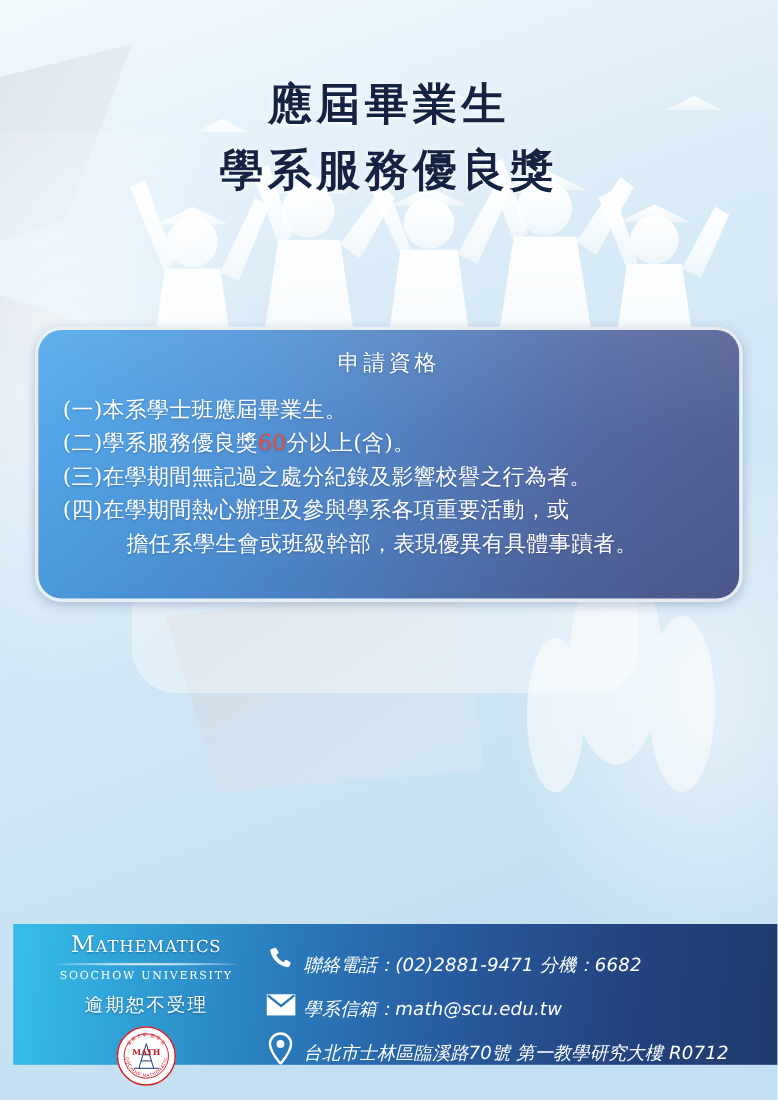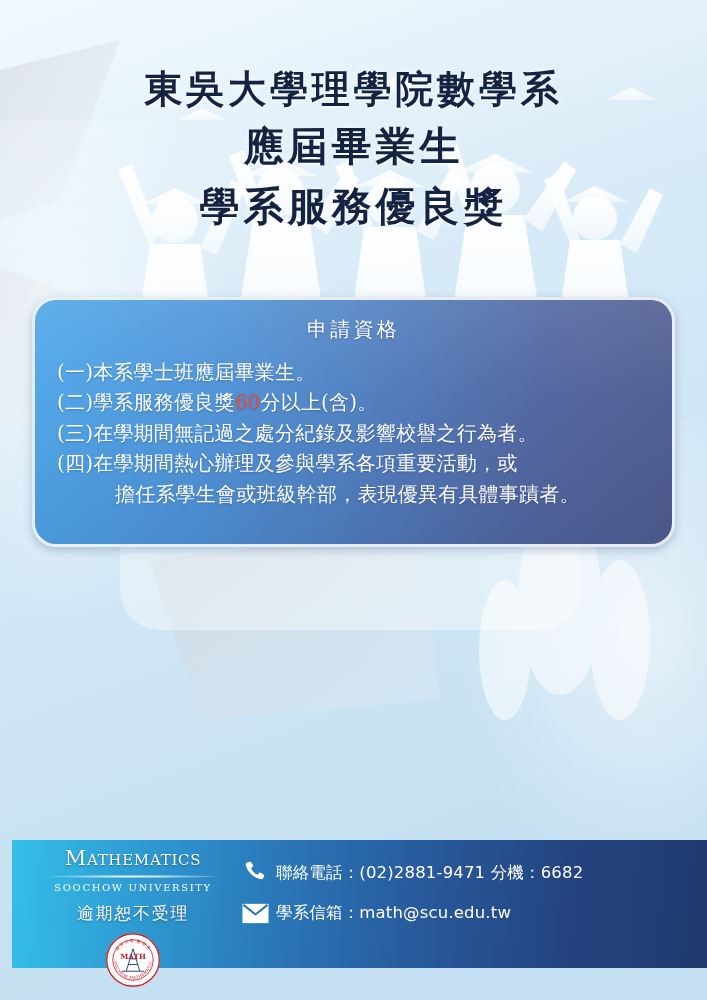--- a/index.html
+++ b/index.html
@@ -135,21 +135,21 @@
     margin-top: 9px;
     font-family: "DejaVu Serif", "Liberation Serif", serif;
     font-size: 17px; letter-spacing: 0.10em; color: #ffffff;
     text-shadow: 0 1px 2px rgba(0,30,60,0.45);
   }
   .seal { margin: 7px auto 0 auto; width: 56px; height: 56px; }
 
   .contact {
     position: absolute; left: 222px; top: 16px; right: 10px;
   }
-  .crow { display: flex; align-items: center; margin-bottom: 6px; }
+  .crow { display: flex; align-items: flex-end; margin-bottom: 6px; font-style: italic; }
   .crow .ico {
     flex: 0 0 42px; height: 34px;
     display: flex; align-items: center; justify-content: center;
   }
   .crow .ico svg { display: block; }
   .ctext {
     font-family: "DejaVu Sans", "Liberation Sans", sans-serif;
     font-size: 16.5px; line-height: 1.52; color: #ffffff;
     white-space: nowrap;
     letter-spacing: 0.01em;
@@ -247,21 +247,20 @@
       <g fill="#ffffff" opacity="0.38">
         <rect x="120" y="330" width="460" height="300" rx="40"></rect>
       </g>
     </svg>
   </div>
 
   <div class="haze-l"></div>
   <div class="haze-r"></div>
 
   <div class="title-block">
-    <div class="title-line l1">東吳大學理學院數學系</div>
     <div class="title-line l2">應屆畢業生</div>
     <div class="title-line l3">學系服務優良獎</div>
   </div>
 
   <div class="panel" id="panel-1">
     <div class="panel-head">申請資格</div>
     <div class="panel-body">
       <div class="item">
         <span>(一)</span><span>本系學士班應屆畢業生。</span>
       </div>
@@ -330,18 +329,27 @@
         <div class="crow">
           <span class="ico">
             <svg width="27" height="21" viewBox="0 0 28 21" aria-hidden="true">
               <rect x="0.5" y="0.5" width="27" height="20" fill="#ffffff"></rect>
               <path d="M1.5 1.5 L14 11.5 L26.5 1.5" fill="none" stroke="#2a7ab4" stroke-width="2.2"></path>
             </svg>
           </span>
           <span class="ctext">學系信箱：math@scu.edu.tw</span>
         </div>
 
+        <div class="crow">
+          <span class="ico">
+            <svg width="24" height="30" viewBox="0 0 24 30" aria-hidden="true">
+              <path d="M12 1.5c-5.3 0-9.6 4.3-9.6 9.6 0 6.4 8 16 9.1 17.4.3.3.7.3 1 0 1.1-1.4 9.1-11 9.1-17.4 0-5.3-4.3-9.6-9.6-9.6z" fill="none" stroke="#ffffff" stroke-width="2.2"></path>
+              <circle cx="12" cy="11" r="3.6" fill="#ffffff"></circle>
+            </svg>
+          </span>
+          <span class="ctext">台北市士林區臨溪路70號 第一教學研究大樓 R0712</span>
+        </div>
 
       </div>
     </div>
   </div>
 
 </div>
 
 </body></html>

